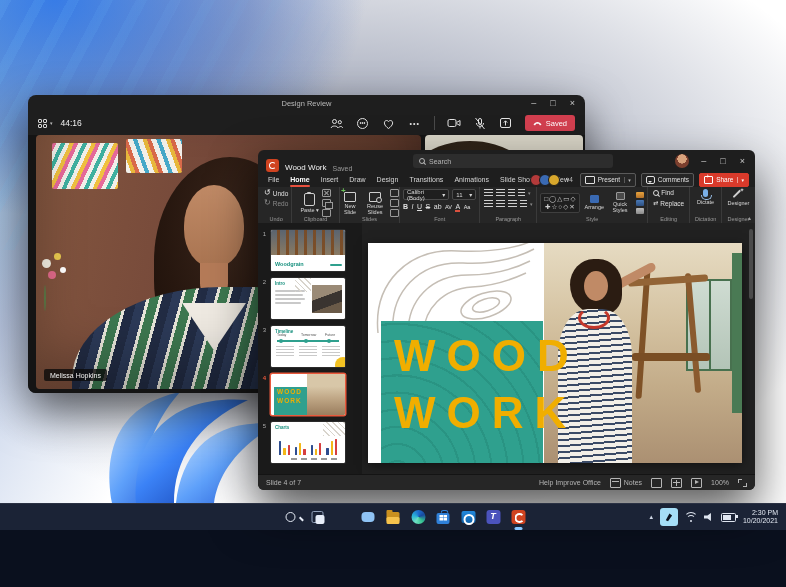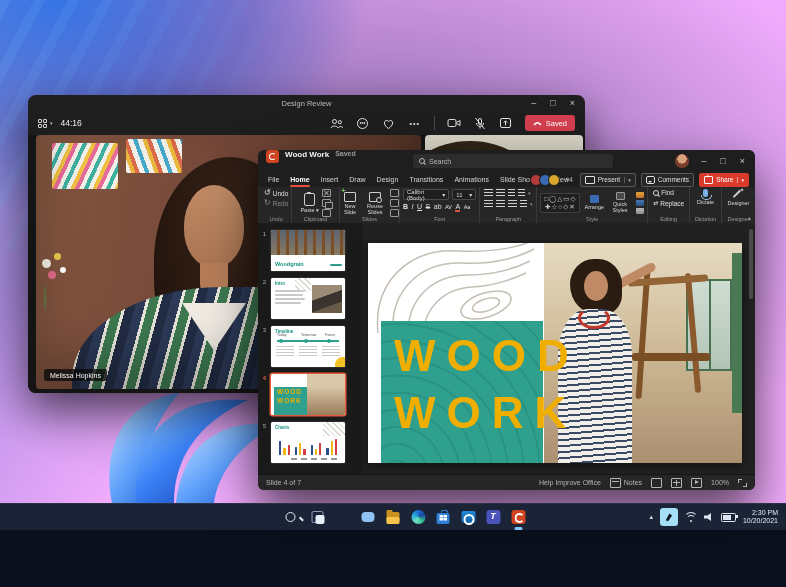--- a/index.html
+++ b/index.html
@@ -1,16 +1,16 @@
 <!DOCTYPE html>
 <html><head>
 <meta charset="utf-8">
 <style>
   html,body{margin:0;padding:0;background:#000;}
-  .stage{position:relative;width:786px;height:587px;overflow:hidden;background:#f0abfc;font-family:"Liberation Sans",sans-serif;-webkit-font-smoothing:antialiased;}
+  .stage{position:relative;width:786px;height:587px;overflow:hidden;background:#ffffff;font-family:"Liberation Sans",sans-serif;-webkit-font-smoothing:antialiased;}
   
   .bg-glow{position:absolute;inset:0;background:
     radial-gradient(430px 300px at 7% 0%, rgba(36,110,230,.85), rgba(20,70,180,.35) 45%, transparent 72%),
     linear-gradient(118deg, rgba(35,150,215,.38) 0%, rgba(15,70,170,.22) 16%, transparent 34%),
     radial-gradient(700px 420px at 45% 35%, rgba(8,24,70,.5), transparent 75%);}
   .bg-streaks{position:absolute;left:0;top:0;width:330px;height:250px;
     background:repeating-linear-gradient(118deg, rgba(120,200,255,.14) 0 10px, transparent 10px 30px);
     -webkit-mask-image:linear-gradient(118deg,#000 0%,transparent 80%);mask-image:linear-gradient(118deg,#000 0%,transparent 80%);}
   .below-bar{position:absolute;left:0;top:529px;width:786px;height:58px;background:#0a101e;}
   
@@ -95,21 +95,21 @@
      background:repeating-linear-gradient(105deg,#2c3a58 0 9px,#e8e6da 9px 12px,#3d7850 12px 21px,#e8e6da 21px 24px,#222c44 24px 33px);}
   .neck{position:absolute;left:164px;top:128px;width:28px;height:34px;background:#b57b58;border-radius:0 0 40% 40%;}
   .tee{position:absolute;left:146px;top:168px;width:64px;height:56px;background:#efeae2;clip-path:polygon(0 0,100% 0,50% 85%);}
   .tile-shade{position:absolute;inset:0;box-shadow:inset 0 -30px 50px rgba(0,0,0,.25);}
   .nametag{position:absolute;left:8px;bottom:8px;background:rgba(10,10,10,.78);color:#f2f2f2;font-size:7px;padding:2.5px 6px;border-radius:2px;}
   .tile-right{position:absolute;left:397px;top:0;width:158px;height:254px;border-radius:4px;overflow:hidden;background:#d8d4c6;}
   .tile-right i{position:absolute;left:-20px;top:6px;width:130px;height:90px;border-radius:50%;
      background:radial-gradient(ellipse at 50% 30%,#362a1e 0%,#241a10 70%,transparent 71%);}
   
   .ppt{position:absolute;left:258px;top:150px;width:497px;height:340px;background:#1e1e1e;border-radius:6px;box-shadow:0 22px 48px rgba(0,0,0,.65);z-index:20;}
-  .p-title{position:absolute;left:0;top:0;right:12px;height:22px;display:flex;align-items:flex-start;padding:0 8px;font-weight:bold;}
+  .p-title{position:absolute;left:0;top:0;right:12px;height:22px;display:flex;align-items:flex-end;padding:0 8px;}
   .p-appicon{width:13px;height:13px;background:#cf4320;border-radius:3px;position:relative;margin-right:6px;}
   .p-appicon:after{content:"";position:absolute;left:3px;top:3px;width:5px;height:5px;border:1.8px solid #fff;border-radius:50%;border-right-color:transparent;}
   .p-doc{color:#f0f0f0;font-size:8px;}
   .p-saved{color:#9a9a9a;font-size:7px;margin-left:6px;}
   .p-search{position:absolute;left:155px;top:4px;width:188px;height:14px;background:#2d2d2d;border-radius:3px;display:flex;align-items:center;gap:4px;padding:0 6px;color:#b5b5b5;font-size:7px;}
   .mag{width:6px;height:6px;position:relative;}
   .mag:before{content:"";position:absolute;left:0;top:0;width:4px;height:4px;border:1.2px solid #b5b5b5;border-radius:50%;}
   .mag:after{content:"";position:absolute;right:-0.5px;bottom:-0.5px;width:3px;height:1.2px;background:#b5b5b5;transform:rotate(45deg);}
   .p-avatar{position:absolute;right:66px;top:4px;width:14px;height:14px;border-radius:50%;background:radial-gradient(circle at 50% 35%,#d8a27c 0 40%,#7c3f2e 41%);}
   .p-ctl{right:10px;top:0;height:22px;}

